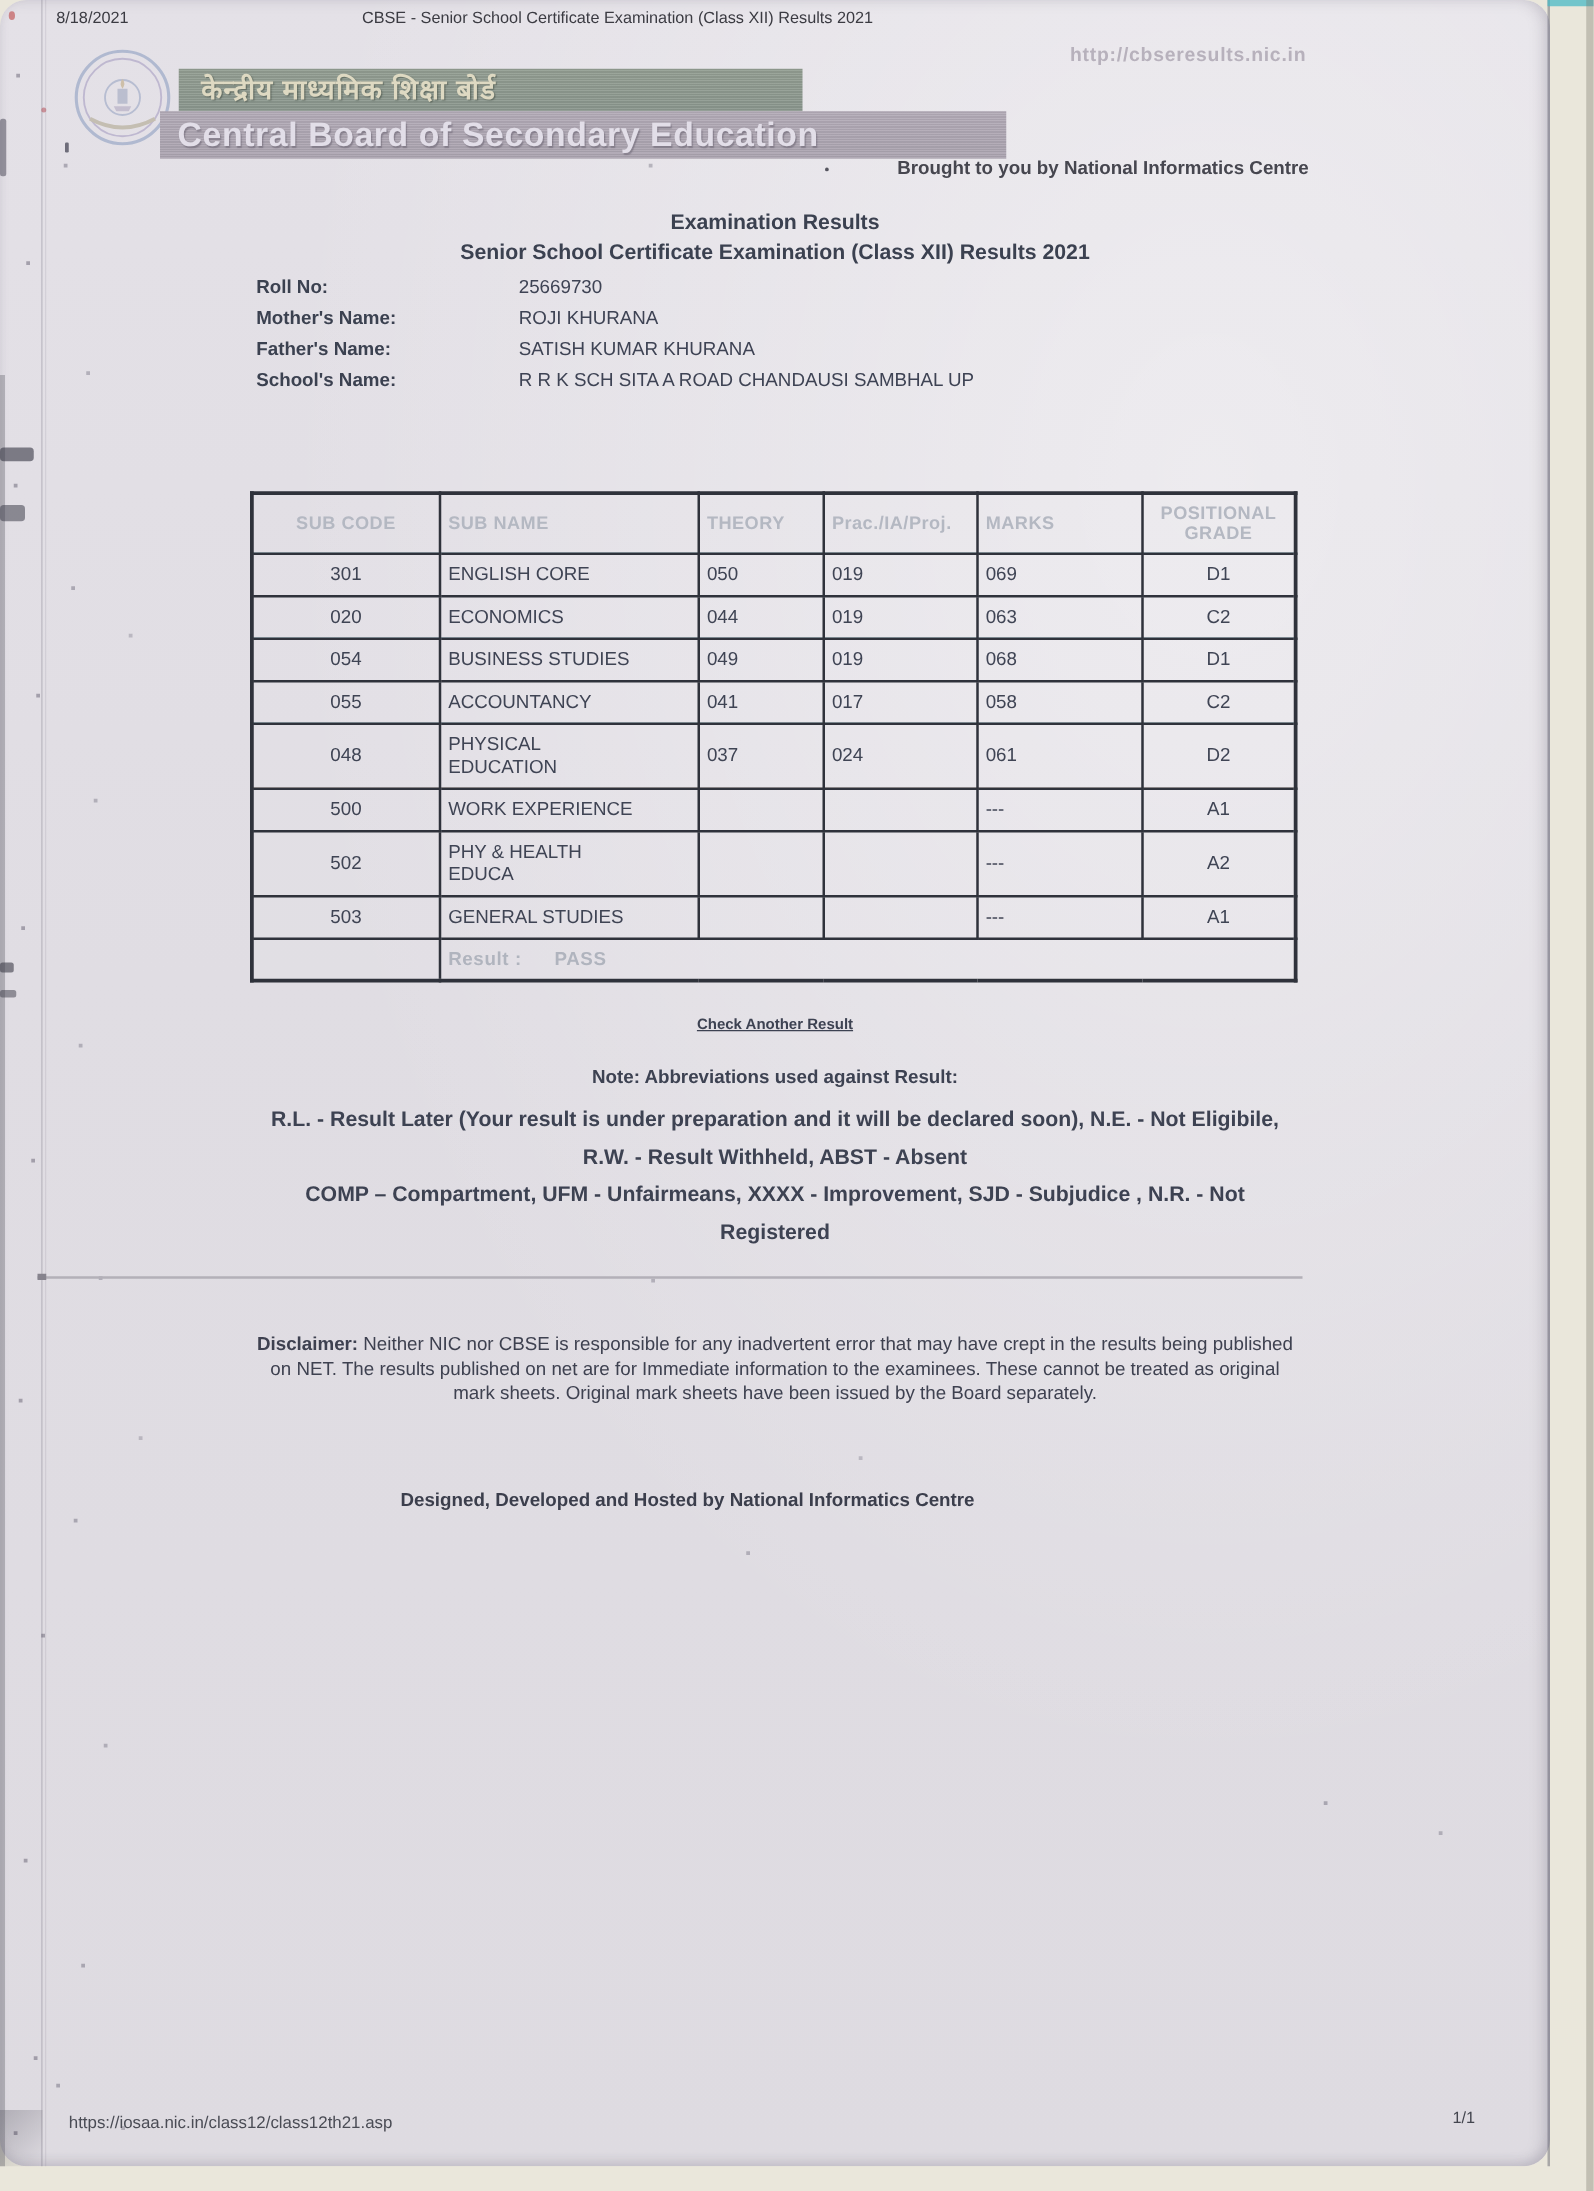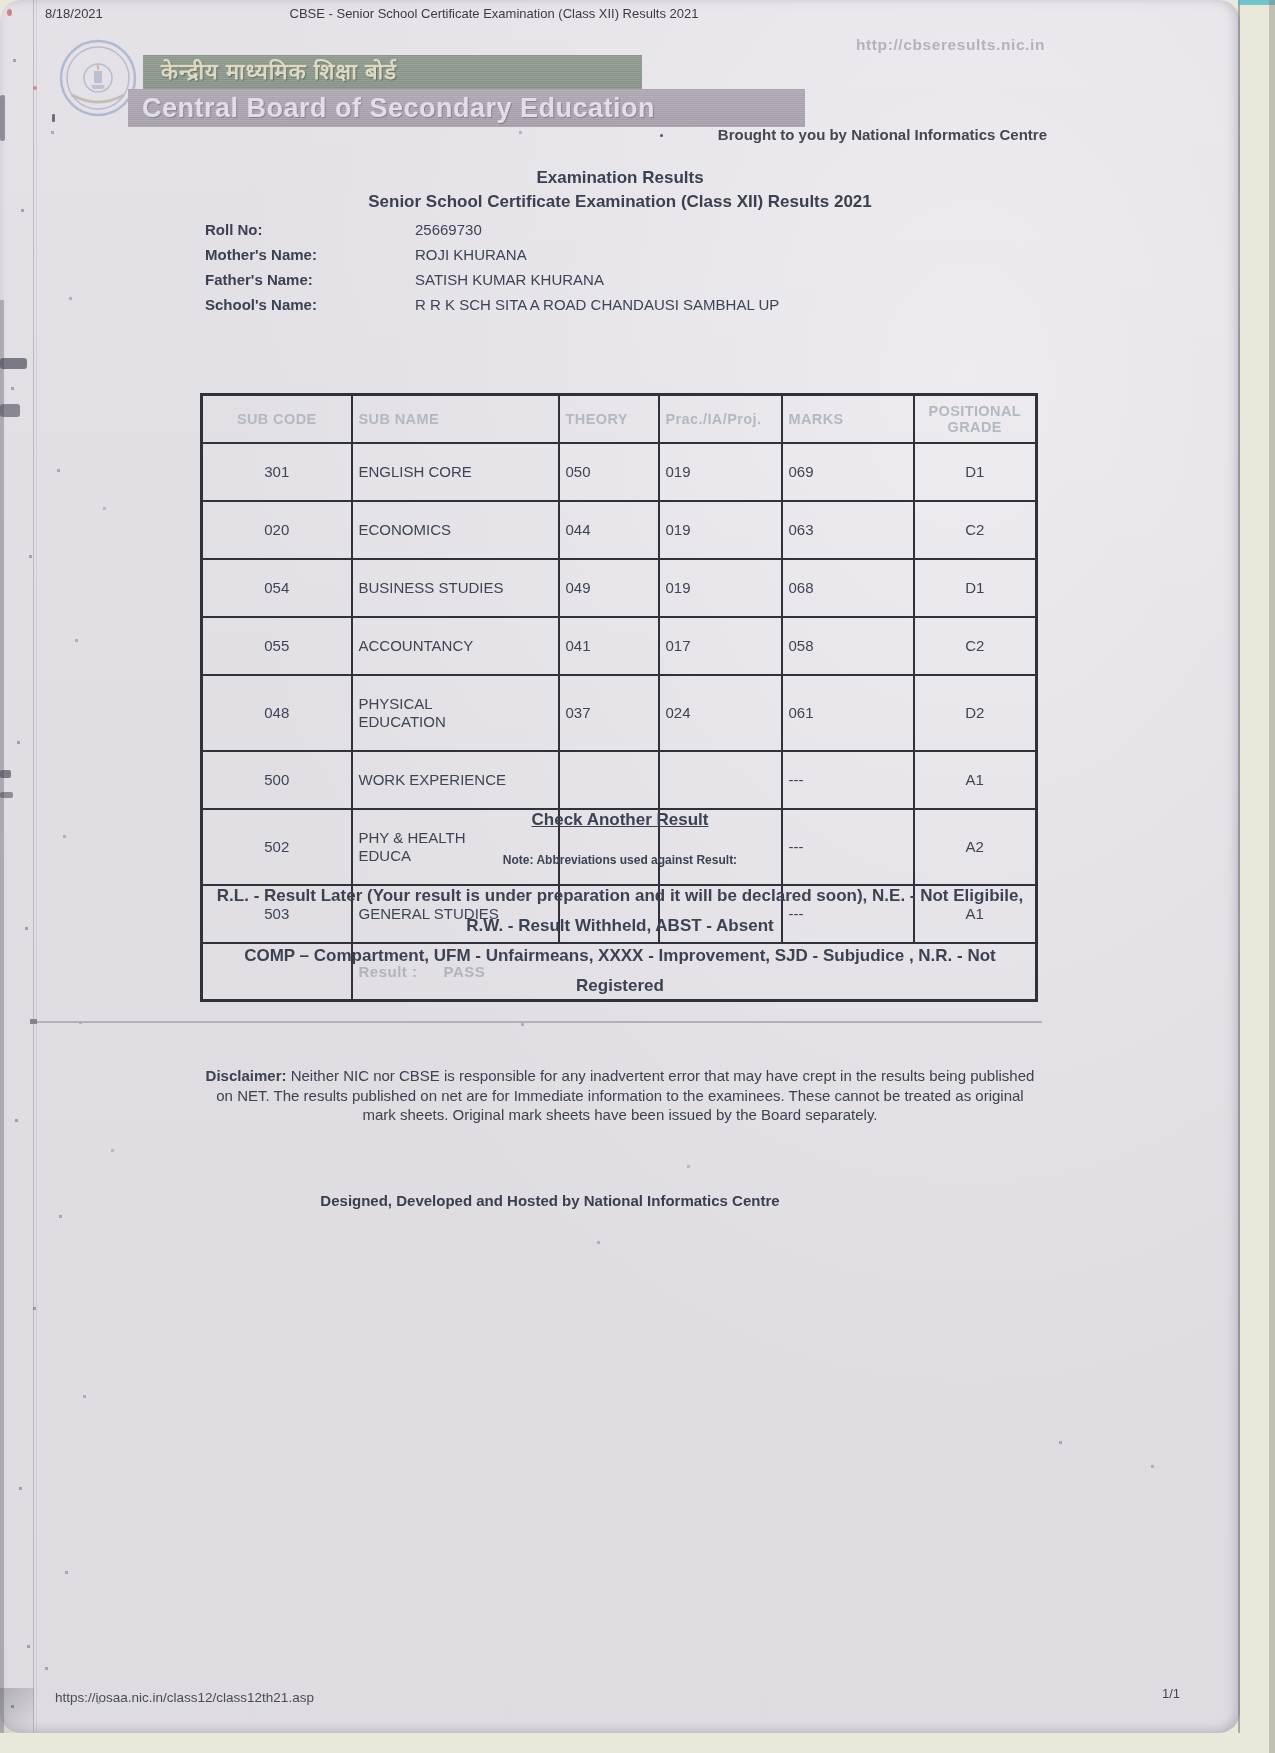--- a/index.html
+++ b/index.html
@@ -99,37 +99,37 @@
   .detail-value.bold{font-weight:bold;}
 
   
   table.marks{position:absolute;left:200px;top:393px;width:835px;border-collapse:collapse;table-layout:fixed;
     font-size:15px;color:#3f4454;}
   table.marks,table.marks th,table.marks td{border:2.5px solid #2f323b;}
   table.marks{border-width:3px;}
   table.marks th{font-size:14.5px;font-weight:bold;color:#b4b8c2;letter-spacing:.4px;
     text-align:left;padding:2px 6px;vertical-align:middle;filter:blur(.3px);}
   table.marks th.center{text-align:center;padding:2px 2px;}
-  table.marks td{padding:19px 6px;vertical-align:middle;background:rgba(255,255,255,.06);}
+  table.marks td{padding:7px 6px;vertical-align:middle;background:rgba(255,255,255,.06);}
   td.code{text-align:center;}
   td.name{white-space:pre-line;line-height:18px;}
   td.grade{text-align:center;}
   tr.hdr{height:48px;}
   tr.h32{height:32px;}
   tr.h48{height:48px;}
   tr.fr1{box-shadow:0 -1px 0 rgba(0,170,195,.25);}
   tr.fr2{box-shadow:0 -1px 0 rgba(210,130,60,.22);}
   td.result-cell{color:#b0b4be;font-weight:bold;letter-spacing:.5px;filter:blur(.3px);}
   td.result-cell .gap{display:inline-block;width:26px;}
 
   
   .check-link{position:absolute;left:0;top:810px;width:1240px;text-align:center;}
-  .check-link a{font-size:17px;font-weight:bold;color:#3d4252;text-decoration:underline;cursor:pointer;}
+  .check-link a{font-size:12px;font-weight:bold;color:#3d4252;text-decoration:underline;cursor:pointer;}
   .note-head{position:absolute;left:0;top:853px;width:1240px;text-align:center;
-    font-size:12px;font-weight:bold;color:#3d4252;}
+    font-size:15px;font-weight:bold;color:#3d4252;}
   .note-lines{position:absolute;left:40px;top:881px;width:1160px;text-align:center;
     font-size:17px;font-weight:bold;color:#3d4252;line-height:30px;}
   .divider{position:absolute;left:30px;top:1021px;width:1012px;height:2px;background:#b3b0b8;}
   .divider-tick{position:absolute;left:30px;top:1019px;width:7px;height:5px;background:#86838d;}
   .disclaimer{position:absolute;left:200px;top:1066px;width:840px;text-align:center;
     font-size:15px;color:#3e4150;line-height:19.5px;}
   .disclaimer .dlabel{font-weight:bold;}
   .credit{position:absolute;left:0;top:1192px;width:1100px;text-align:center;
     font-size:15px;font-weight:bold;color:#3b3e4c;}
 </style>

